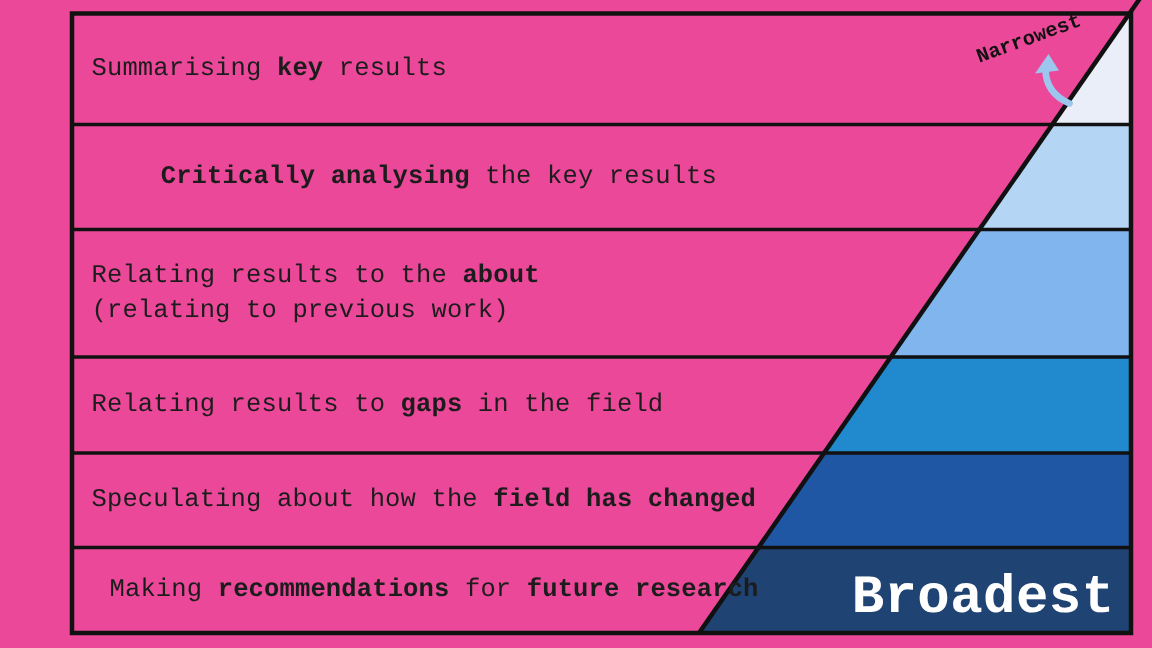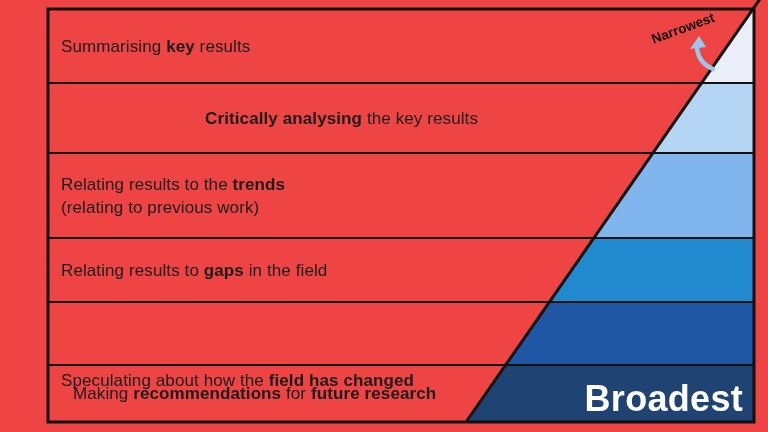--- a/index.html
+++ b/index.html
@@ -1,20 +1,20 @@
 <!DOCTYPE html>
 <html><head>
 <meta charset="utf-8">
 <style>
   html,body{margin:0;padding:0;background:#ffffff;}
   .canvas{
     position:relative;
     width:768px;height:432px;
-    background:#ef4444;
-    font-family:Liberation Sans, sans-serif;
+    background:#ec4899;
+    font-family:Liberation Mono, monospace;
     overflow:hidden;
   }
   .canvas svg{position:absolute;left:0;top:0;}
   .row{
     position:absolute;
     left:48px;
     width:430px;
     display:flex;
     flex-direction:column;
     justify-content:center;
@@ -74,27 +74,27 @@
     <polygon points="690,49 699,36 706,47" fill="#9cc6ee"></polygon>
   </svg>
 
   <div class="row" style="top:9px;height:74px;">
       <div class="line"><span>Summarising </span><span class="b">key</span><span> results</span></div>
     </div>
   <div class="row" style="top:83px;height:70px;align-items:flex-end;">
       <div class="line"><span class="b">Critically analysing</span><span> the key results</span></div>
     </div>
   <div class="row" style="top:153px;height:85px;">
-      <div class="line"><span>Relating results to the </span><span class="b">trends</span></div>
+      <div class="line"><span>Relating results to the </span><span class="b">about</span></div>
       <div class="line"><span>(relating to previous work)</span></div>
     </div>
   <div class="row" style="top:238px;height:64px;justify-content:center;">
       <div class="line"><span>Relating results to </span><span class="b">gaps</span><span> in the field</span></div>
     </div>
-  <div class="row" style="top:302px;height:63px;margin-top:47px;">
+  <div class="row" style="top:302px;height:63px;">
       <div class="line"><span>Speculating about how the </span><span class="b">field has changed</span></div>
     </div>
   <div class="row" style="top:365px;height:57px;padding-left:25px;">
       <div class="line"><span>Making </span><span class="b">recommendations</span><span> for </span><span class="b">future research</span></div>
     </div>
 
   <div class="narrowest">Narrowest</div>
   <div class="broadest">Broadest</div>
 
 </div>

